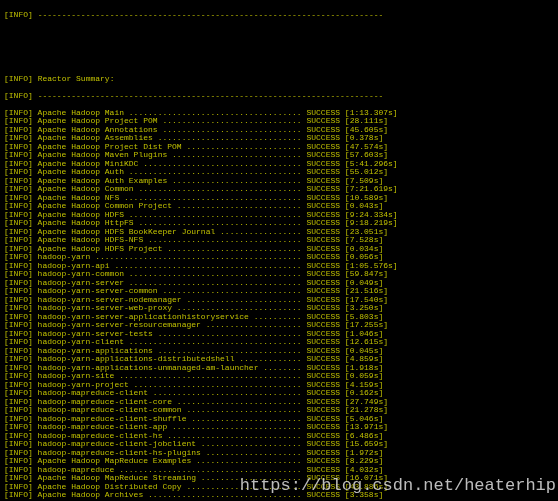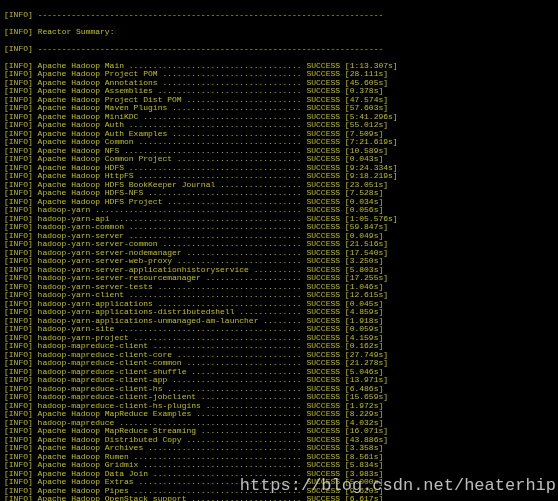--- a/index.html
+++ b/index.html
@@ -29,21 +29,21 @@
     font-size: 17px;
     opacity: 0.85;
     text-shadow: 0 0 2px #000;
   }
 </style>
 </head>
 <body>
 
 <div class="terminal">
 <span style="display: block;"><span>[INFO]</span> <span>------------------------------------------------------------------------</span></span>
-<span style="display: block;"><span>[INFO]</span> <span>Reactor Summary:</span></span>
+<span style="display: block; margin-top: 47px;"><span>[INFO]</span> <span>Reactor Summary:</span></span>
 <span style="display: block;"><span>[INFO]</span> <span>------------------------------------------------------------------------</span></span>
 <div id="module-lines">[INFO] Apache Hadoop Main .................................... SUCCESS [1:13.307s]
 [INFO] Apache Hadoop Project POM ............................. SUCCESS [28.111s]
 [INFO] Apache Hadoop Annotations ............................. SUCCESS [45.605s]
 [INFO] Apache Hadoop Assemblies .............................. SUCCESS [0.378s]
 [INFO] Apache Hadoop Project Dist POM ........................ SUCCESS [47.574s]
 [INFO] Apache Hadoop Maven Plugins ........................... SUCCESS [57.603s]
 [INFO] Apache Hadoop MiniKDC ................................. SUCCESS [5:41.296s]
 [INFO] Apache Hadoop Auth .................................... SUCCESS [55.012s]
 [INFO] Apache Hadoop Auth Examples ........................... SUCCESS [7.509s]

